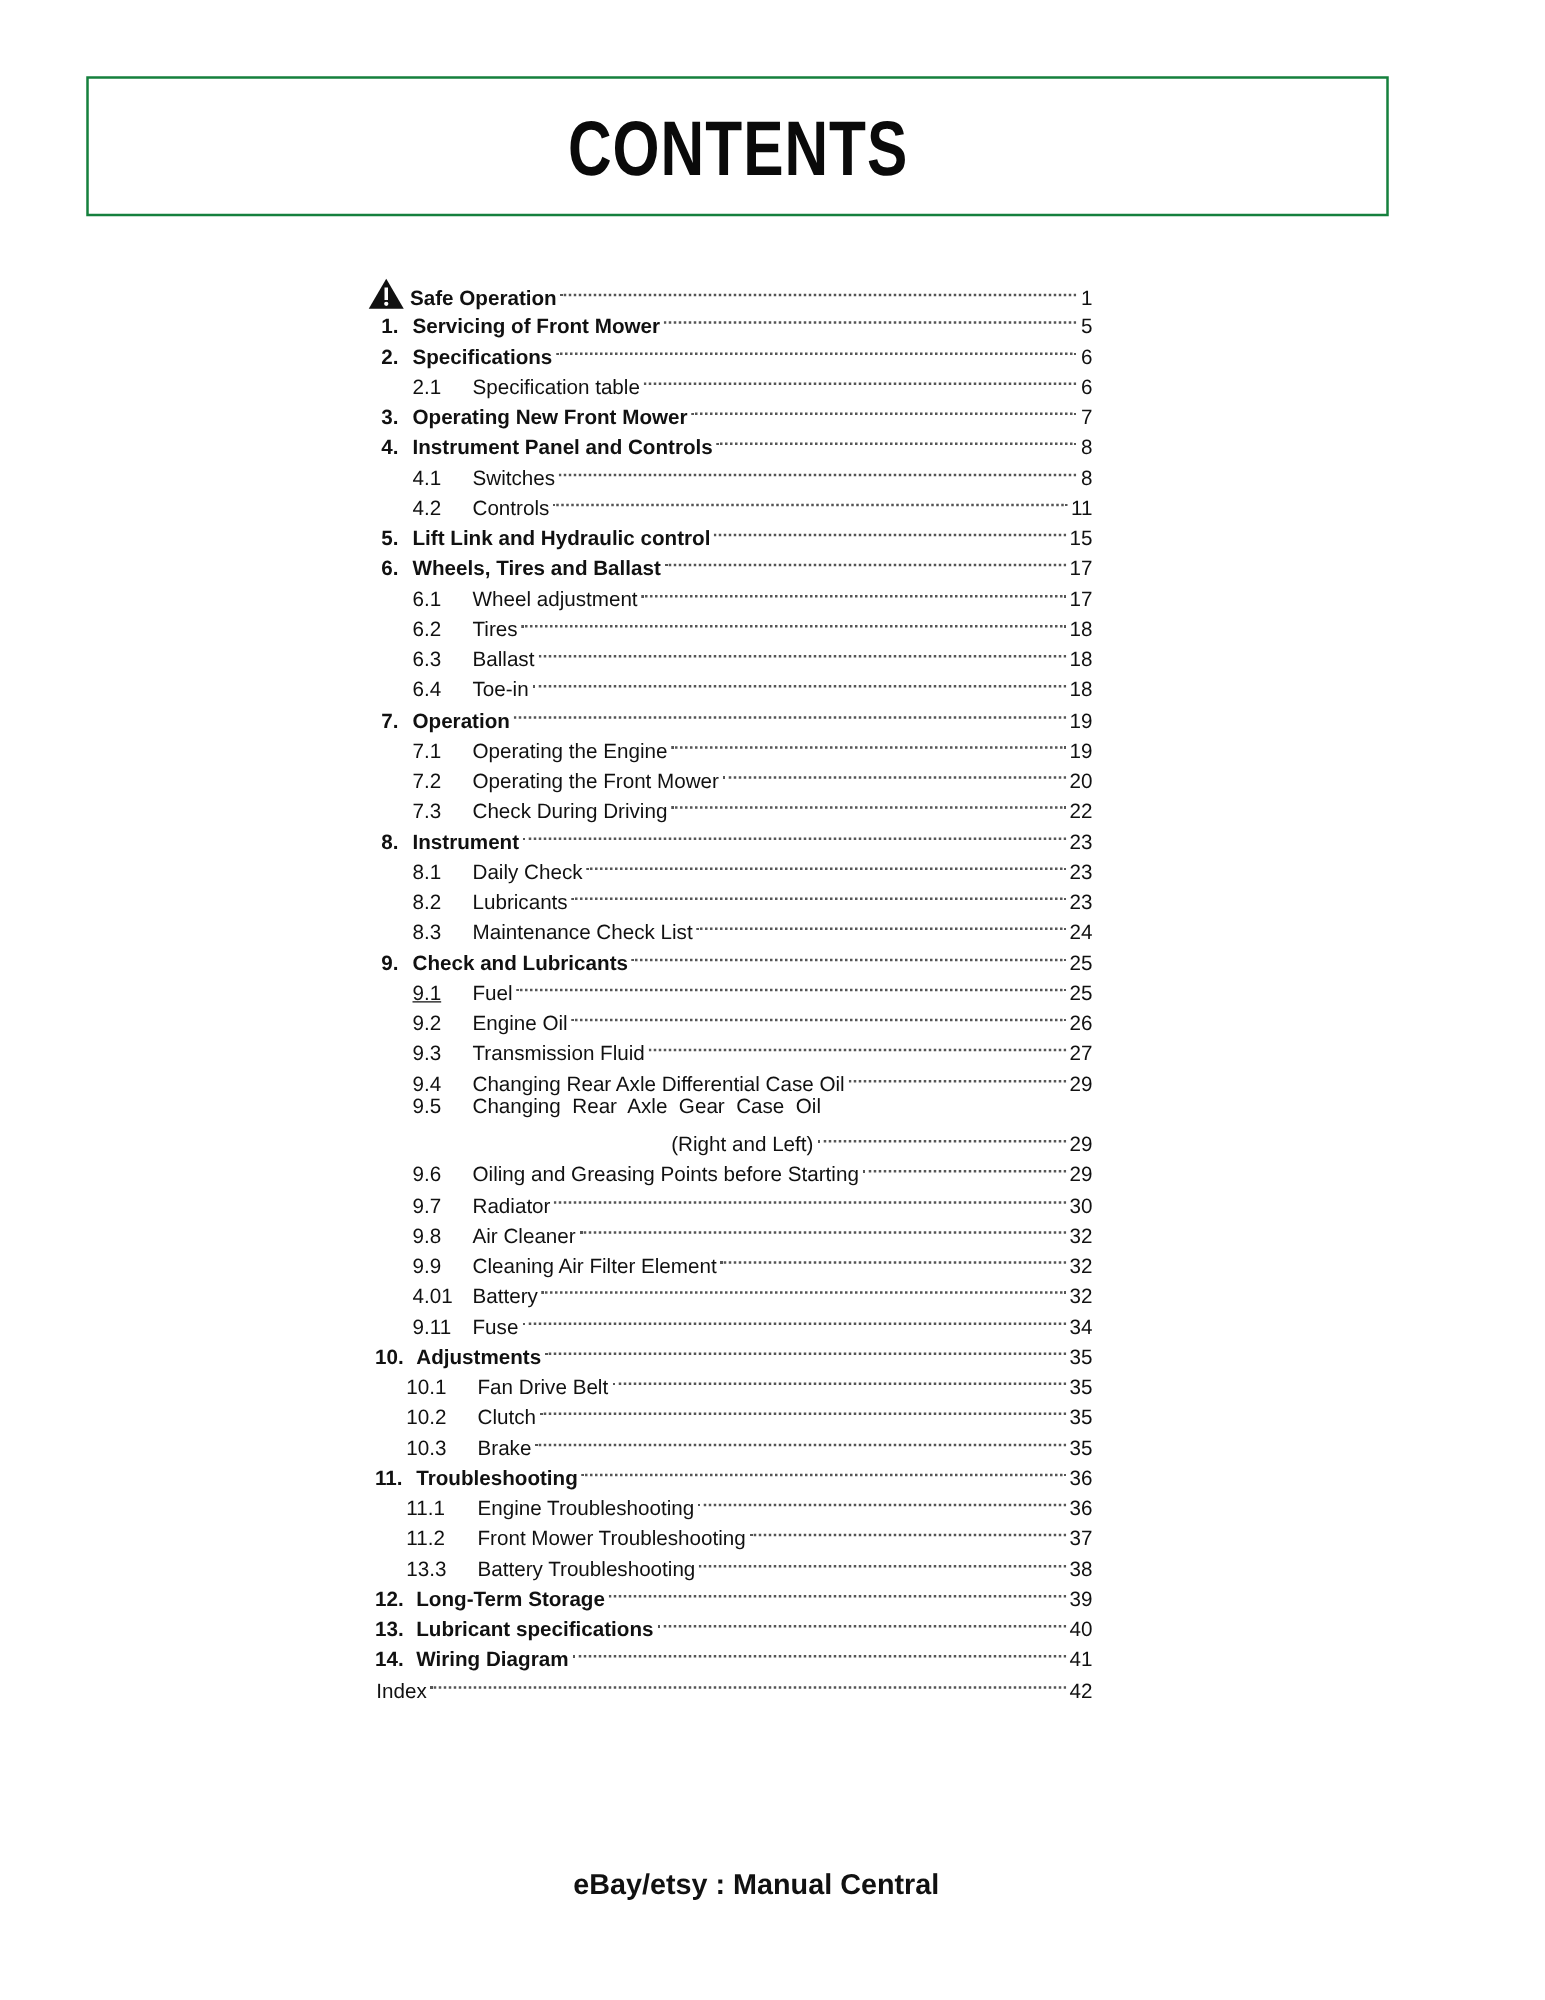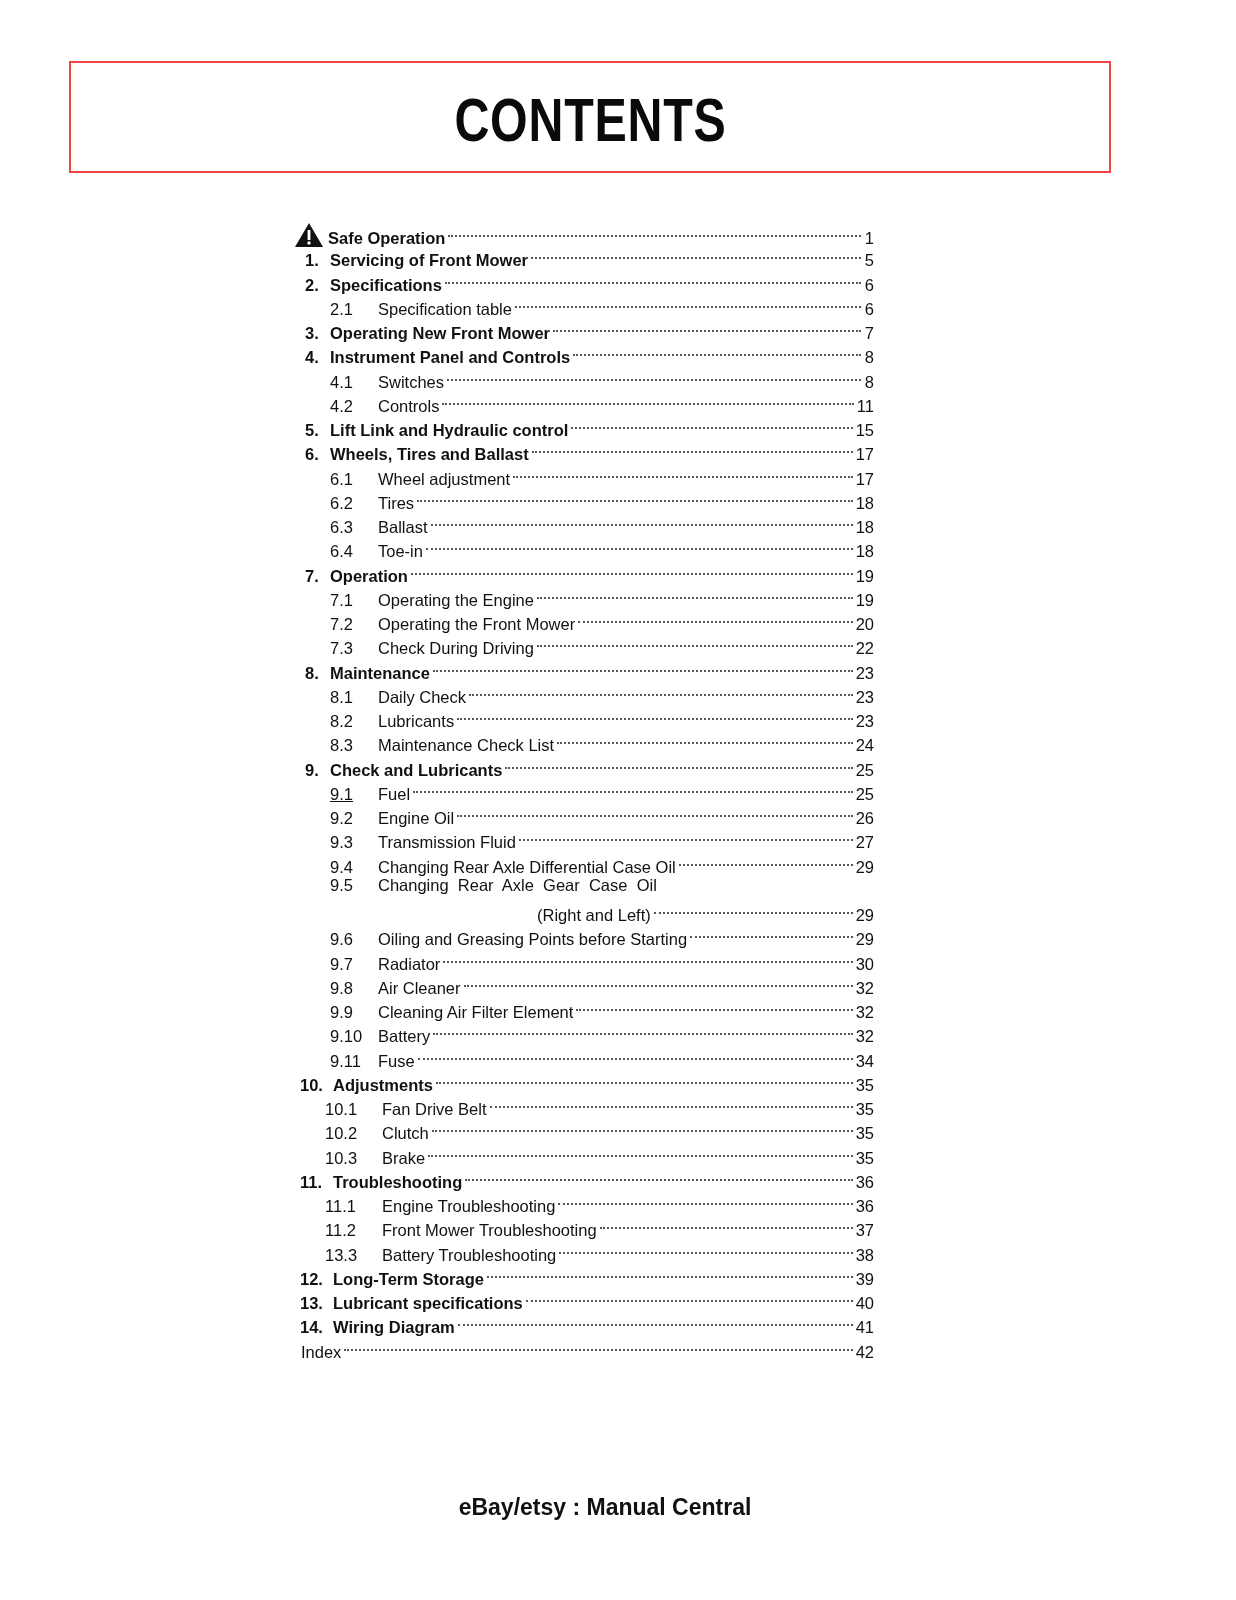--- a/index.html
+++ b/index.html
@@ -3,21 +3,21 @@
   <meta charset="utf-8">
   <style>
     html, body { margin: 0; padding: 0; }
     body {
       width: 1236px; height: 1600px; background: #ffffff; position: relative;
       overflow: hidden; color: #111;
       font-family: "Liberation Sans", "DejaVu Sans", sans-serif;
     }
     .title-box {
       position: absolute; left: 69px; top: 61px; width: 1042px; height: 112px;
-      border: 2px solid #ef4444; box-sizing: border-box;
+      border: 2px solid #15803d; box-sizing: border-box;
       display: flex; align-items: center; justify-content: center;
     }
     .title {
       font-family: "Liberation Sans Narrow", "Liberation Sans", sans-serif;
       font-weight: 900; font-size: 62px; letter-spacing: 1px;
       transform: scaleX(0.78); transform-origin: center;
       margin-top: 4px; color: #0a0a0a;
     }
     .toc { position: absolute; left: 0; top: 0; width: 1236px; }
     .row {
@@ -157,21 +157,21 @@
       <span class="page">20</span>
     </div>
     <div class="row" style="left: 330px; top: 630.25px;">
       <span class="num" style="width: 48px;">7.3</span>
       <span class="label" style="white-space: pre;">Check During Driving</span>
       <span class="leader"></span>
       <span class="page">22</span>
     </div>
     <div class="row major" style="left: 305px; top: 654.5px;">
       <span class="num" style="width: 25px;">8.</span>
-      <span class="label" style="white-space: pre;">Maintenance</span>
+      <span class="label" style="white-space: pre;">Instrument</span>
       <span class="leader"></span>
       <span class="page">23</span>
     </div>
     <div class="row" style="left: 330px; top: 678.75px;">
       <span class="num" style="width: 48px;">8.1</span>
       <span class="label" style="white-space: pre;">Daily Check</span>
       <span class="leader"></span>
       <span class="page">23</span>
     </div>
     <div class="row" style="left: 330px; top: 703px;">
@@ -243,21 +243,21 @@
       <span class="leader"></span>
       <span class="page">32</span>
     </div>
     <div class="row" style="left: 330px; top: 994px;">
       <span class="num" style="width: 48px;">9.9</span>
       <span class="label" style="white-space: pre;">Cleaning Air Filter Element</span>
       <span class="leader"></span>
       <span class="page">32</span>
     </div>
     <div class="row" style="left: 330px; top: 1018.25px;">
-      <span class="num" style="width: 48px;">9.10</span>
+      <span class="num" style="width: 48px;">4.01</span>
       <span class="label" style="white-space: pre;">Battery</span>
       <span class="leader"></span>
       <span class="page">32</span>
     </div>
     <div class="row" style="left: 330px; top: 1042.5px;">
       <span class="num" style="width: 48px;">9.11</span>
       <span class="label" style="white-space: pre;">Fuse</span>
       <span class="leader"></span>
       <span class="page">34</span>
     </div>

